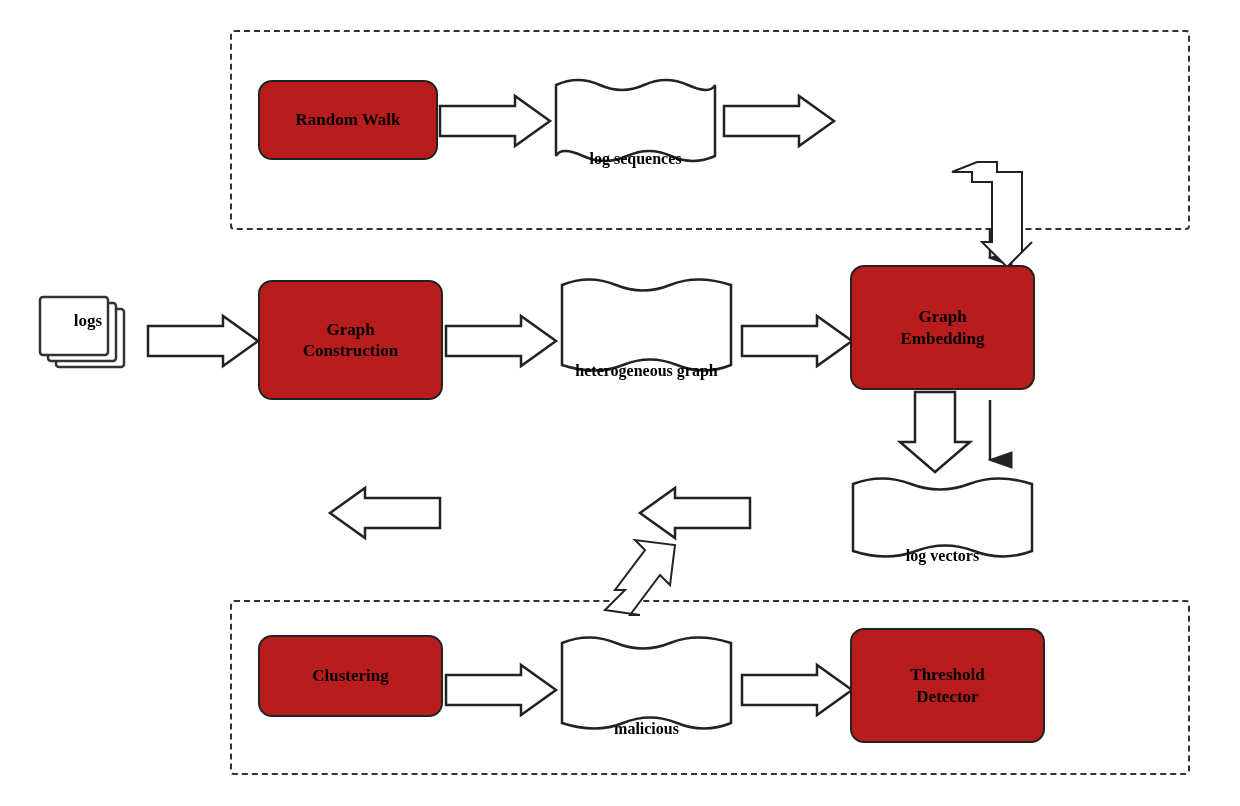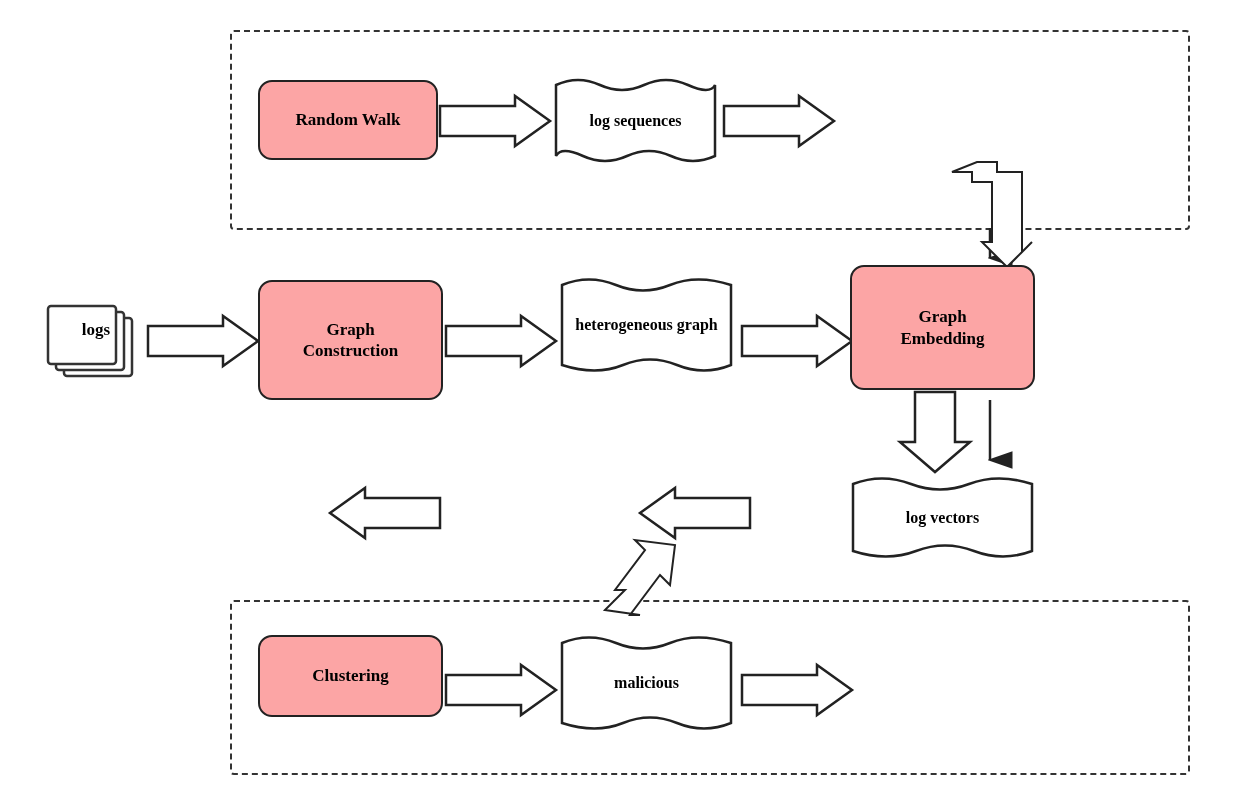--- a/index.html
+++ b/index.html
@@ -23,35 +23,35 @@
       position: absolute;
       border: 2px dashed #333;
       border-radius: 4px;
     }
 
     
     .node-rect {
       position: absolute;
       border: 2.5px solid #222;
       border-radius: 14px;
-      background: #fca5a5;
+      background: #b91c1c;
       display: flex;
       align-items: center;
       justify-content: center;
       text-align: center;
       font-weight: bold;
       font-size: 17px;
       line-height: 1.25;
     }
 
     
     .node-wavy {
       position: absolute;
       display: flex;
-      align-items: center;
+      align-items: flex-end;
       justify-content: center;
       text-align: center;
       font-weight: bold;
       font-size: 16px;
     }
 
     svg.connector {
       position: absolute;
       overflow: visible;
       pointer-events: none;
@@ -85,21 +85,21 @@
     </defs>
 
     <line x1="175" y1="340" x2="250" y2="340" stroke="#222" stroke-width="2.5" marker-end="url(#arrowhead-right)"></line>
 
     <line x1="990" y1="400" x2="990" y2="460" stroke="#222" stroke-width="2.5" marker-end="url(#arrowhead-down)"></line>
 
     <line x1="990" y1="228" x2="990" y2="258" stroke="#222" stroke-width="2.5" marker-end="url(#arrowhead-down)"></line>
 
   </svg>
 
-  <div class="logs-icon" style="left:38px; top:300px;margin-left:8px;">
+  <div class="logs-icon" style="left:38px; top:291px;">
     <svg width="100" height="90" viewBox="0 0 100 90">
 
       <rect x="18" y="18" width="68" height="58" rx="3" fill="white" stroke="#333" stroke-width="2.5"></rect>
       <rect x="10" y="12" width="68" height="58" rx="3" fill="white" stroke="#333" stroke-width="2.5"></rect>
       <rect x="2" y="6" width="68" height="58" rx="3" fill="white" stroke="#333" stroke-width="2.5"></rect>
     </svg>
     <div style="position:absolute; left:0; top:20px; width:100px; text-align:center; font-size:17px; font-weight:bold;">logs</div>
   </div>
 
   <svg style="position:absolute;left:148px;top:316px;overflow:visible;" width="110" height="50">
@@ -197,14 +197,18 @@
     <svg style="position:absolute;left:0;top:0;" width="185" height="110" viewBox="0 0 185 110">
       <path d="M8,15 Q35,4 62,15 Q89,26 116,15 Q143,4 177,15 L177,95 Q150,106 123,95 Q96,84 69,95 Q42,106 8,95 Z" fill="white" stroke="#222" stroke-width="2.5"></path>
     </svg>
     <span style="position:relative;z-index:1;">malicious</span>
   </div>
 
   <svg style="position:absolute;left:742px;top:665px;overflow:visible;" width="110" height="50">
     <polygon points="0,10 75,10 75,0 110,25 75,50 75,40 0,40" fill="white" stroke="#222" stroke-width="2.5"></polygon>
   </svg>
 
+  <div class="node-rect" style="left:850px; top:628px; width:195px; height:115px;">
+    <span style="white-space:pre-line;">Threshold
+Detector</span>
+  </div>
 
 </div>
 
 </body></html>

